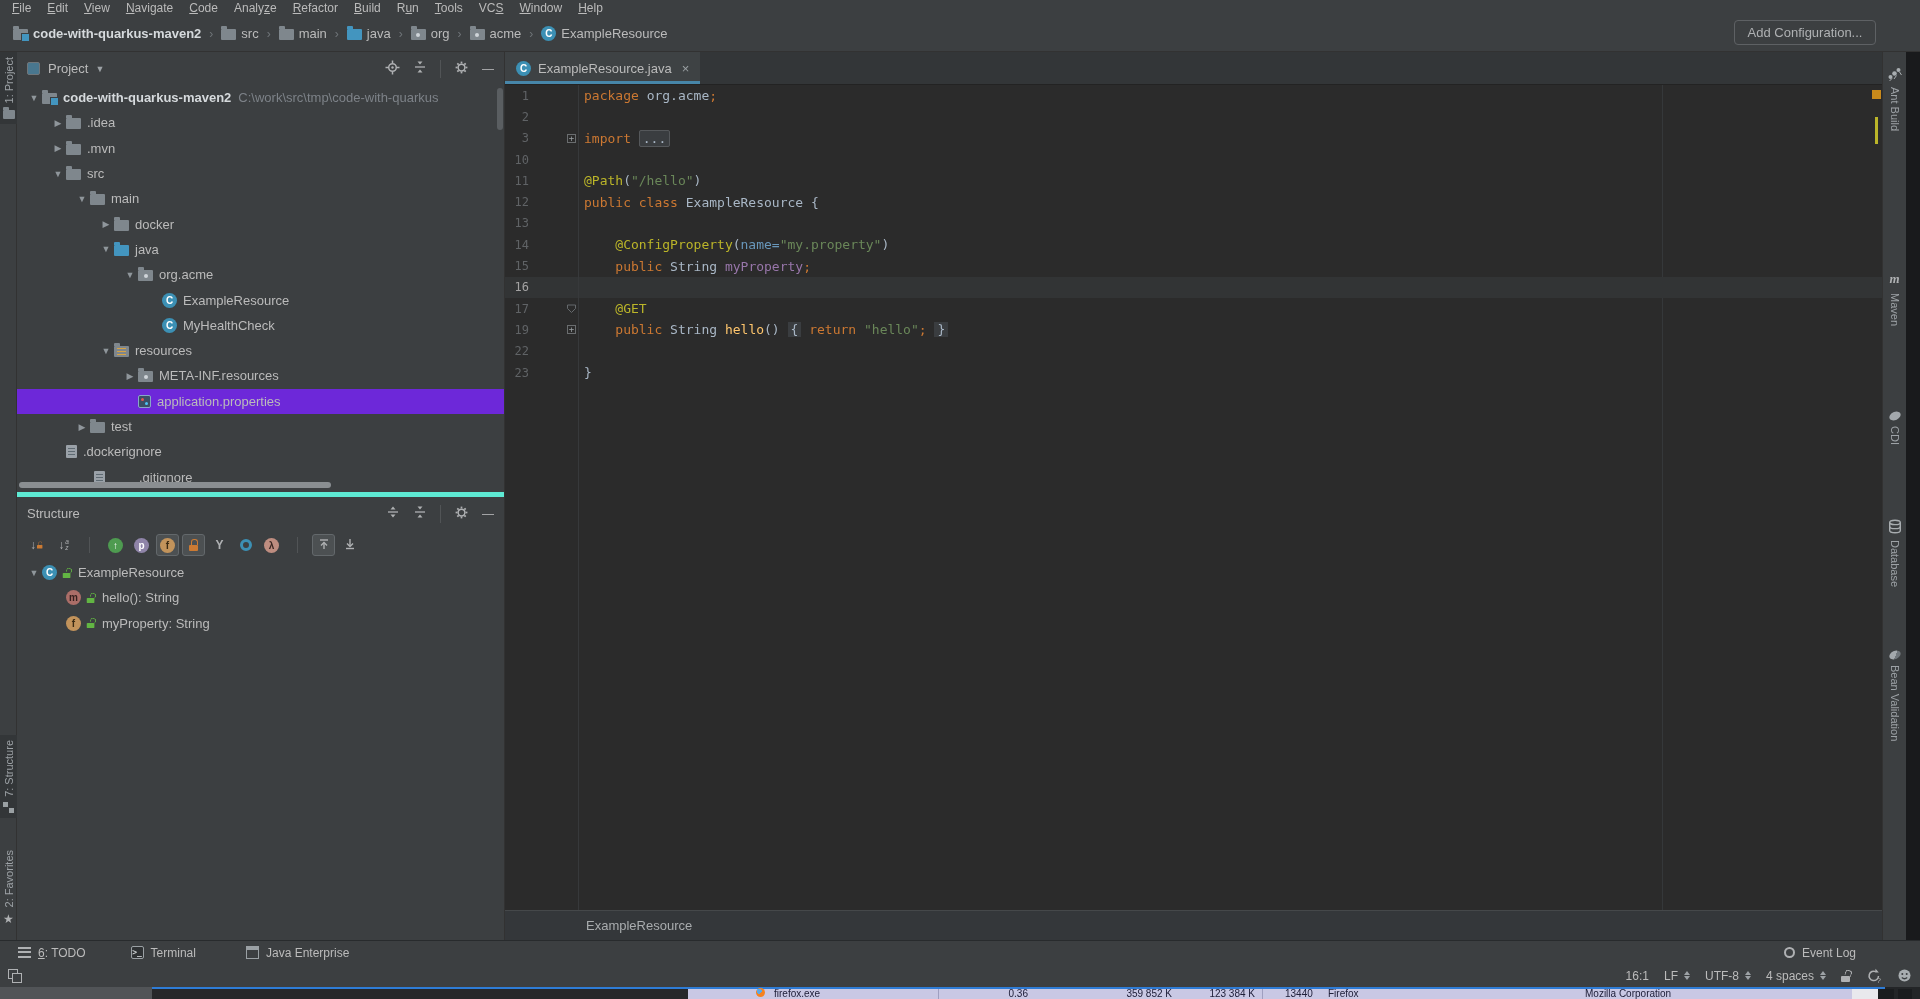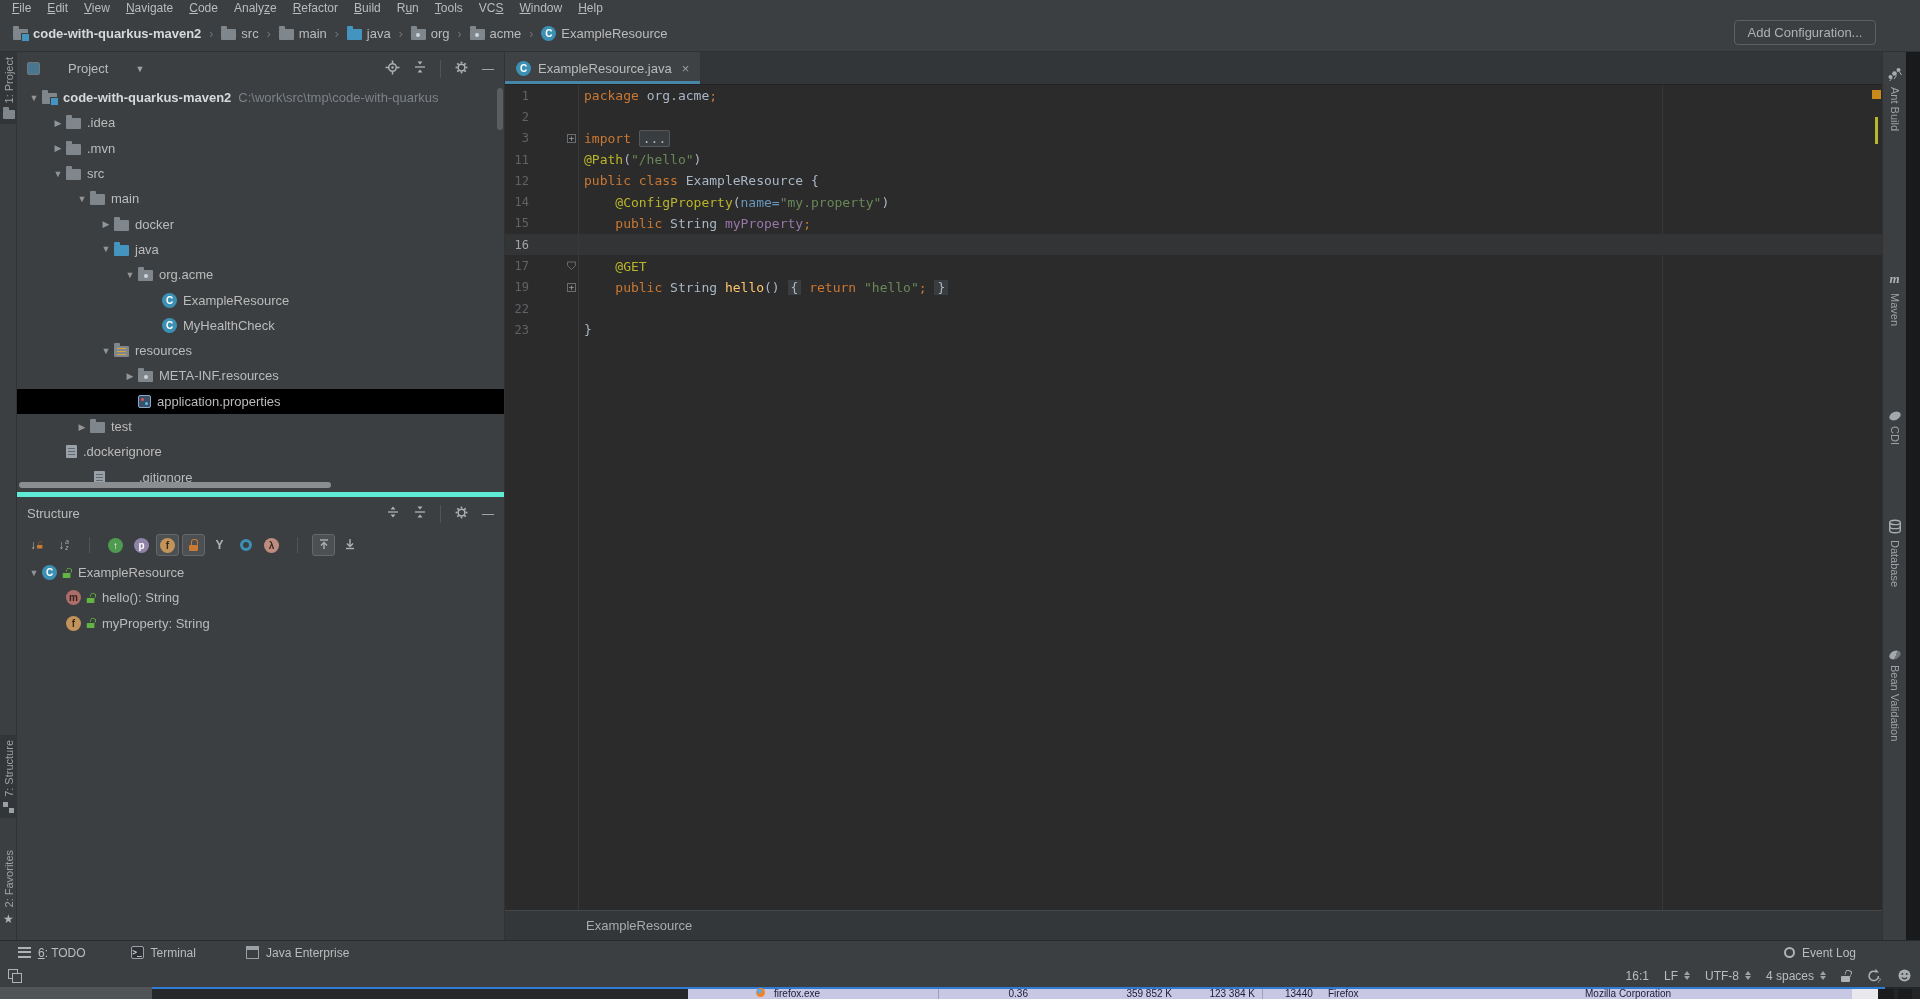--- a/index.html
+++ b/index.html
@@ -30,29 +30,29 @@
   .stripe-tab { position:absolute; left:0; width:17px; display:flex; flex-direction:column;
     align-items:center; gap:5px; padding:5px 0; }
   .stripe-tab.active { background:#333638; }
   .stripe-tab .vtext { writing-mode:vertical-rl; transform:rotate(180deg);
     font-size:11px; color:#9DA2A6; white-space:nowrap; }
   #right-stripe .vtext { writing-mode:vertical-rl; font-size:11px; color:#9DA2A6; white-space:nowrap; }
 
   #panels { width:488px; display:flex; flex-direction:column; background:#3C3F41;
     border-right:1px solid #323232; }
   .panel-header { height:33px; display:flex; align-items:center; padding:0 10px;
-    font-size:13px; color:#BBBBBB; flex:none;gap:20px; }
+    font-size:13px; color:#BBBBBB; flex:none; }
   .panel-header .hdr-icons { margin-left:auto; display:flex; align-items:center; gap:13px; }
   .dd-arrow { color:#9DA2A6; font-size:9px; margin-left:7px; }
   #project-panel { height:440px; display:flex; flex-direction:column; position:relative; }
   #structure-panel { flex:1; border-top:5px solid #5eead4; display:flex; flex-direction:column; }
 
   .tree { flex:1; overflow:hidden; font-size:13px; color:#BBBBBB; position:relative; }
   .tree-row { height:25.3px; display:flex; align-items:center; white-space:nowrap; }
-  .tree-row.selected { background:#000000; }
+  .tree-row.selected { background:#6d28d9; }
   .tree-row.bold .row-label { font-weight:bold; color:#D6DADD; }
   .tw { width:16px; flex:none; font-size:9px; color:#8F969B; text-align:center; }
   .row-label { margin-left:6px; }
   .row-suffix { color:#7D8288; margin-left:7px; overflow:hidden; }
   .hscroll { position:absolute; left:2px; bottom:4px; width:312px; height:6px;
     background:#8A8E91; border-radius:3px; }
   .vscroll { position:absolute; right:1px; top:36px; width:6px; height:42px;
     background:#5A5E61; border-radius:3px; }
 
   #structure-toolbar { height:30px; display:flex; align-items:center; padding:0 9px; flex:none; }
@@ -599,28 +599,38 @@
           <span class="ctext"></span>
         </span>
         <span class="code-line">
           <span class="lnum">3</span>
           <span class="fcol">
             <span class="fplus">+</span>
           </span>
           <span class="ctext"><span class="t-kw">import </span><span class="t-fb">...</span></span>
         </span>
         <span class="code-line">
+          <span class="lnum">10</span>
+          <span class="fcol"></span>
+          <span class="ctext"></span>
+        </span>
+        <span class="code-line">
           <span class="lnum">11</span>
           <span class="fcol"></span>
           <span class="ctext"><span class="t-ann">@Path</span><span class="t-id">(</span><span class="t-str">"/hello"</span><span class="t-id">)</span></span>
         </span>
         <span class="code-line">
           <span class="lnum">12</span>
           <span class="fcol"></span>
           <span class="ctext"><span class="t-kw">public class </span><span class="t-id">ExampleResource {</span></span>
+        </span>
+        <span class="code-line">
+          <span class="lnum">13</span>
+          <span class="fcol"></span>
+          <span class="ctext"></span>
         </span>
         <span class="code-line">
           <span class="lnum">14</span>
           <span class="fcol"></span>
           <span class="ctext"><span class="t-id">    </span><span class="t-ann">@ConfigProperty</span><span class="t-id">(</span><span class="t-attr">name=</span><span class="t-str">"my.property"</span><span class="t-id">)</span></span>
         </span>
         <span class="code-line">
           <span class="lnum">15</span>
           <span class="fcol"></span>
           <span class="ctext"><span class="t-id">    </span><span class="t-kw">public </span><span class="t-id">String </span><span class="t-fld">myProperty</span><span class="t-semi">;</span></span>

